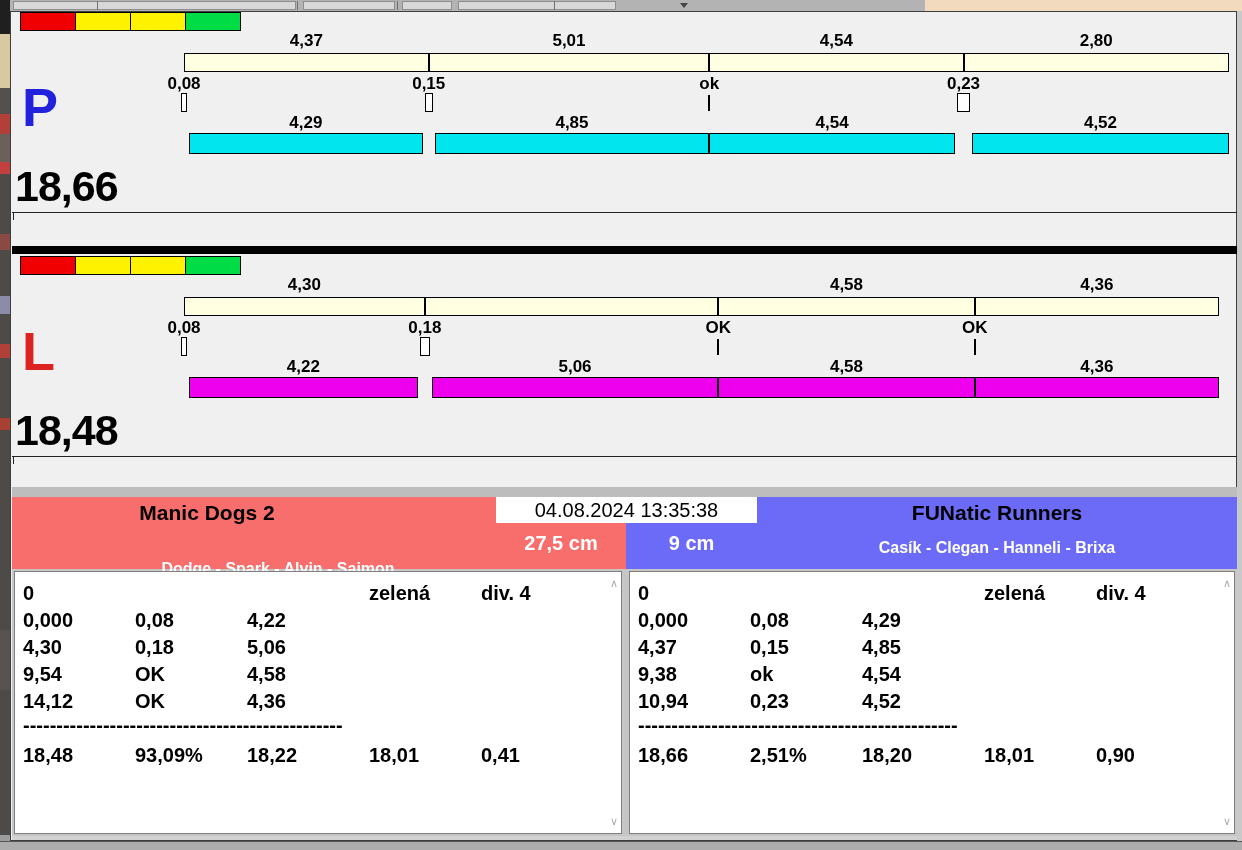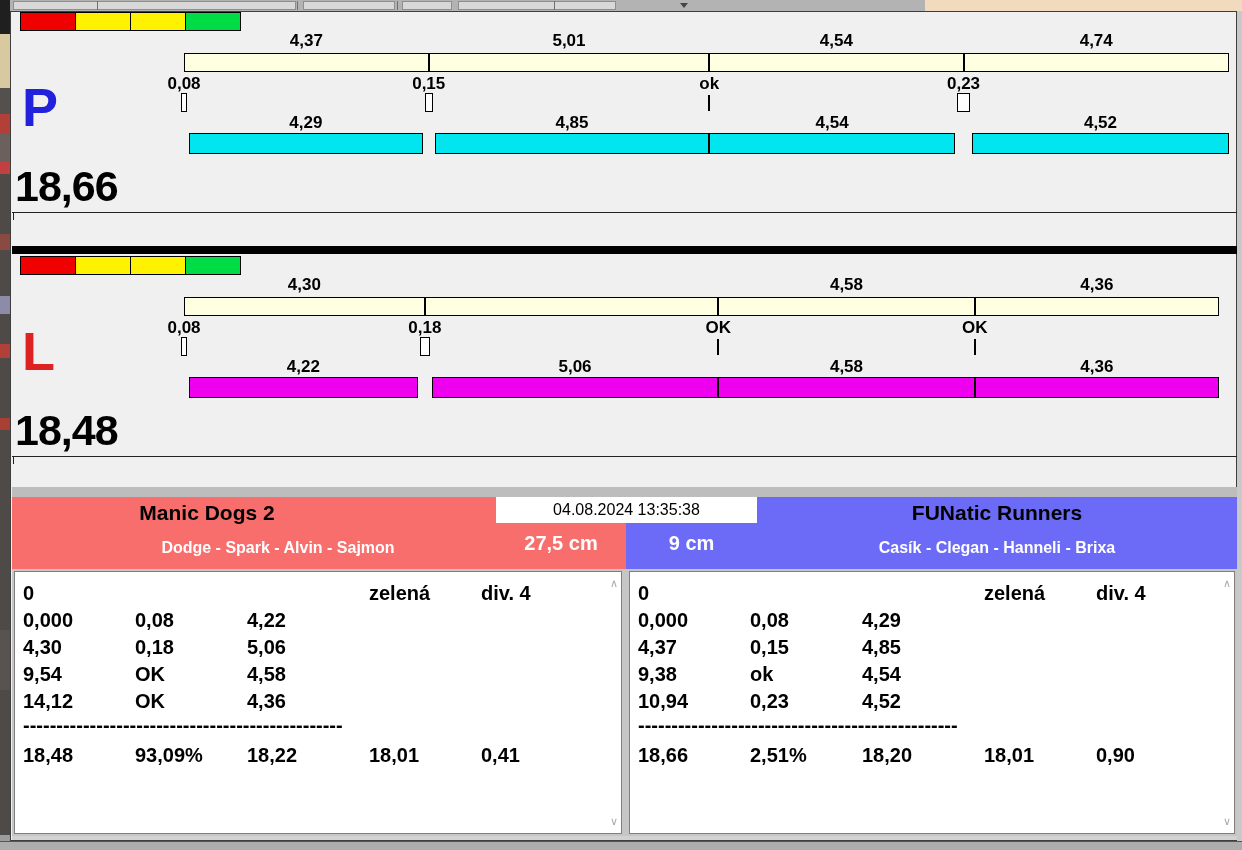--- a/index.html
+++ b/index.html
@@ -54,21 +54,21 @@
   <div class="abs" style="left:1237px;top:11px;width:5px;height:830px;background:#C9C9C9;"></div>
 
   <div class="panel-layer">
       <div style="position: absolute; left: 20px; top: 12px; width: 56px; height: 19px; background: rgb(240, 0, 0); border: 1px solid rgb(0, 0, 0);"></div>
       <div style="position: absolute; left: 75px; top: 12px; width: 56px; height: 19px; background: rgb(255, 242, 0); border: 1px solid rgb(0, 0, 0);"></div>
       <div style="position: absolute; left: 130px; top: 12px; width: 56px; height: 19px; background: rgb(255, 242, 0); border: 1px solid rgb(0, 0, 0);"></div>
       <div style="position: absolute; left: 185px; top: 12px; width: 56px; height: 19px; background: rgb(0, 220, 70); border: 1px solid rgb(0, 0, 0);"></div>
       <div style="position: absolute; left: 184px; top: 31px; width: 244.72px; text-align: center; font: bold 17px &quot;Liberation Sans&quot;, sans-serif; color: rgb(0, 0, 0);">4,37</div>
       <div style="position: absolute; left: 428.72px; top: 31px; width: 280.56px; text-align: center; font: bold 17px &quot;Liberation Sans&quot;, sans-serif; color: rgb(0, 0, 0);">5,01</div>
       <div style="position: absolute; left: 709.28px; top: 31px; width: 254.24px; text-align: center; font: bold 17px &quot;Liberation Sans&quot;, sans-serif; color: rgb(0, 0, 0);">4,54</div>
-      <div style="position: absolute; left: 963.52px; top: 31px; width: 265.44px; text-align: center; font: bold 17px &quot;Liberation Sans&quot;, sans-serif; color: rgb(0, 0, 0);">4,74</div>
+      <div style="position: absolute; left: 963.52px; top: 31px; width: 265.44px; text-align: center; font: bold 17px &quot;Liberation Sans&quot;, sans-serif; color: rgb(0, 0, 0);">2,80</div>
       <div style="position: absolute; left: 184px; top: 53px; width: 1044.96px; height: 19px; background: rgb(255, 255, 225); border: 1px solid rgb(0, 0, 0);"></div>
       <div style="position: absolute; left: 427.72px; top: 53px; width: 2px; height: 19px; background: rgb(0, 0, 0);"></div>
       <div style="position: absolute; left: 708.28px; top: 53px; width: 2px; height: 19px; background: rgb(0, 0, 0);"></div>
       <div style="position: absolute; left: 962.52px; top: 53px; width: 2px; height: 19px; background: rgb(0, 0, 0);"></div>
       <div style="position: absolute; left: 139px; top: 74px; width: 90px; text-align: center; font: bold 17px &quot;Liberation Sans&quot;, sans-serif; color: rgb(0, 0, 0);">0,08</div>
       <div style="position: absolute; left: 383.72px; top: 74px; width: 90px; text-align: center; font: bold 17px &quot;Liberation Sans&quot;, sans-serif; color: rgb(0, 0, 0);">0,15</div>
       <div style="position: absolute; left: 664.28px; top: 74px; width: 90px; text-align: center; font: bold 17px &quot;Liberation Sans&quot;, sans-serif; color: rgb(0, 0, 0);">ok</div>
       <div style="position: absolute; left: 918.52px; top: 74px; width: 90px; text-align: center; font: bold 17px &quot;Liberation Sans&quot;, sans-serif; color: rgb(0, 0, 0);">0,23</div>
       <div style="position: absolute; left: 181px; top: 93px; width: 6px; height: 19px; background: rgb(255, 255, 255); border: 1px solid rgb(0, 0, 0);"></div>
       <div style="position: absolute; left: 424.72px; top: 93px; width: 8px; height: 19px; background: rgb(255, 255, 255); border: 1px solid rgb(0, 0, 0);"></div>
@@ -124,26 +124,26 @@
   <div class="abs" style="left:12px;top:246px;width:1225px;height:8px;background:#000;"></div>
 
   <div class="abs" style="left:12px;top:487px;width:1225px;height:10px;background:#BDBDBD;"></div>
 
   <div class="abs" style="left:12px;top:497px;width:1225px;height:339px;background:#C6C6C6;"></div>
 
   <div class="abs" style="left: 12px; top: 497px; width: 614px; height: 72px; background: rgb(247, 110, 108);"></div>
   <div class="abs" style="left: 626px; top: 497px; width: 611px; height: 72px; background: rgb(107, 107, 248);"></div>
 
   <div class="hdr-title" style="left:12px;top:501px;width:390px;">Manic Dogs 2</div>
-  <div class="hdr-sub" style="left:12px;top:539px;width:484px;padding-left:48px;">Dodge - Spark - Alvin - Sajmon</div>
+  <div class="hdr-sub" style="left:12px;top:560px;width:484px;padding-left:48px;">Dodge - Spark - Alvin - Sajmon</div>
 
   <div class="hdr-title" style="left:757px;top:501px;width:480px;">FUNatic Runners</div>
   <div class="hdr-sub" style="left:757px;top:539px;width:480px;">Casík - Clegan - Hanneli - Brixa</div>
 
-  <div class="abs" style="left:496px;top:497px;width:261px;height:26px;background:#fff;text-align:center;font-size:16px;line-height:26px;color:#000;">
+  <div class="abs" style="left:496px;top:497px;width:261px;height:26px;background:#fff;text-align:center;font-size:20px;line-height:26px;color:#000;">
     <span>04.08.2024 13:35:38</span>
   </div>
 
   <div class="cm-label" style="left:496px;top:524px;width:130px;height:38px;">27,5 cm</div>
   <div class="cm-label" style="left:626px;top:524px;width:131px;height:38px;">9 cm</div>
 
   <div class="txtpanel" style="left:14px;top:571px;width:608px;height:263px;">
     <div class="scroll-arrow" style="top:6px;">∧</div>
     <div class="scroll-arrow" style="bottom:6px;">∨</div>
   <div style="position: absolute; left: 8px; top: 10px; white-space: nowrap; font: bold 20px &quot;Liberation Sans&quot;, sans-serif; color: rgb(0, 0, 0);">0</div>

